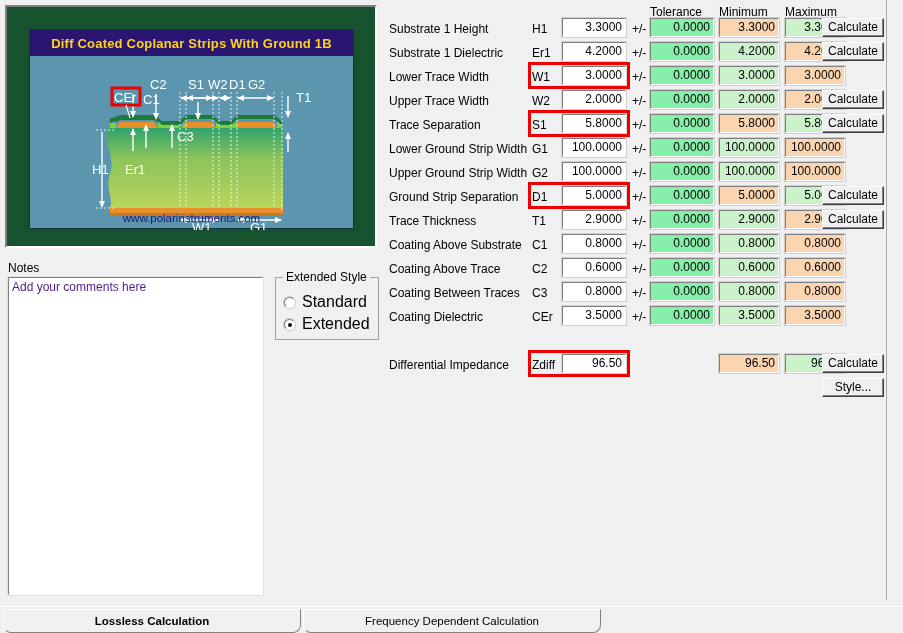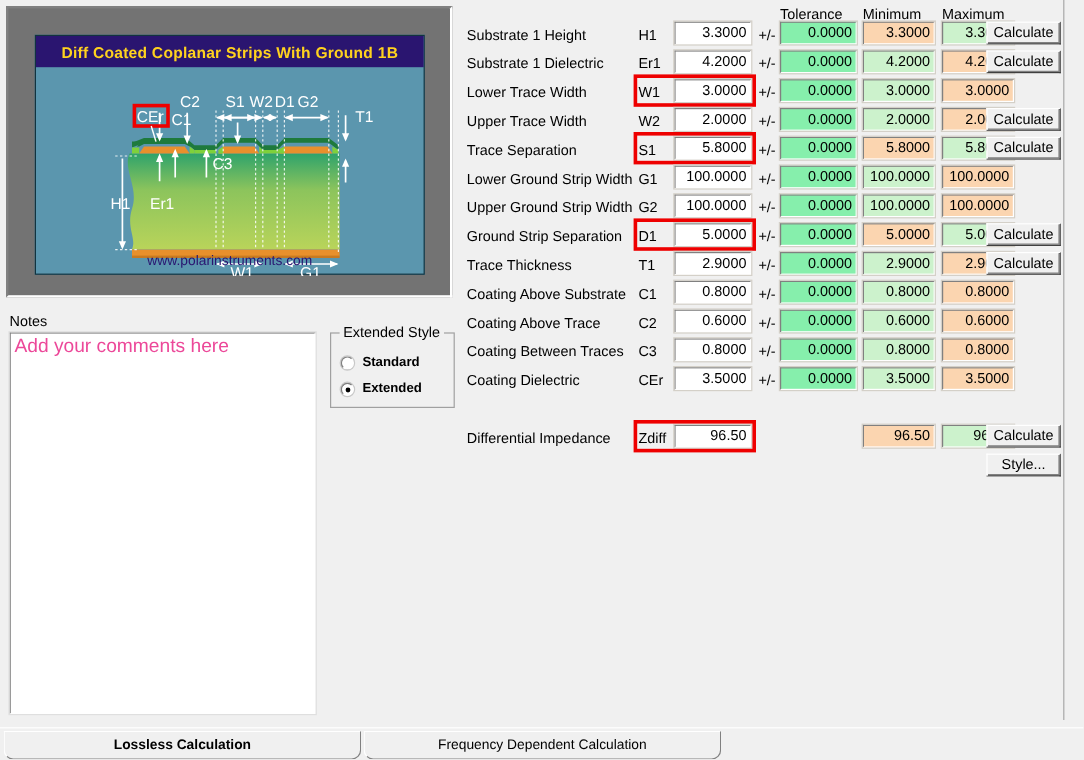--- a/index.html
+++ b/index.html
@@ -13,21 +13,21 @@
     overflow:hidden;
     position:relative;
   }
 
   
   #left-panel{
     position:absolute; left:0; top:0; width:382px; height:606px;
   }
   #diagram-frame{
     position:absolute; left:5px; top:5px; width:372px; height:243px;
-    background:#737373;
+    background:#14532d;
     border-top:2px solid #808080;
     border-left:2px solid #808080;
     border-right:2px solid #ffffff;
     border-bottom:2px solid #ffffff;
   }
   #diagram-inner{
     position:absolute; left:22px; top:22px; width:325px; height:200px;
     background:#5b96ae;
     border:1px solid #12333f;
   }
@@ -51,21 +51,21 @@
   #notes-box{
     position:absolute; left:8px; top:277px; width:255px; height:318px;
     background:#fff;
     border-top:1px solid #808080;
     border-left:1px solid #808080;
     border-right:1px solid #ffffff;
     border-bottom:1px solid #ffffff;
     outline:1px solid #dfdfdf;
   }
   #notes-text{
-    position:absolute; left:3px; top:2px; font-size:16px; color:#ec4899;
+    position:absolute; left:3px; top:2px; font-size:12px; color:#4c1d95;
   }
 
   
   .groupbox{ position:absolute; border:1px solid #a0a0a0; }
   .groupbox > .gb-title{
     position:absolute; top:-8px; left:7px; background:#f0f0f0;
     padding:0 3px; font-size:12px; white-space:nowrap;
   }
   #gb-interface{ left:275px; top:277px; width:104px; height:63px; }
   #gb-convergence{ left:275px; top:348px; width:104px; height:63px; }
@@ -75,21 +75,21 @@
     background:#fff;
     border-top:1px solid #808080; border-left:1px solid #808080;
     border-right:1px solid #fff; border-bottom:1px solid #fff;
     box-shadow:0 0 0 1px #c8c8c8;
     position:relative; flex:0 0 auto;
   }
   .radio-dot.on:after{
     content:""; position:absolute; left:3px; top:3px;
     width:4px; height:4px; border-radius:50%; background:#000;
   }
-  .radio-row span.lbl{ margin-left:7px; font-size:11px; white-space:nowrap;font-weight:bold;}
+  .radio-row span.lbl{ margin-left:7px; font-size:16px; white-space:nowrap;}
 
   
   #param-area{ position:absolute; left:382px; top:0; width:503px; height:606px; }
   #right-rule{
     position:absolute; left:886px; top:0; width:1px; height:600px; background:#a8a8a8;
   }
 
   .col-head{ position:absolute; font-size:12px; }
 
   .prow{ position:absolute; left:0; width:503px; height:24px; }

